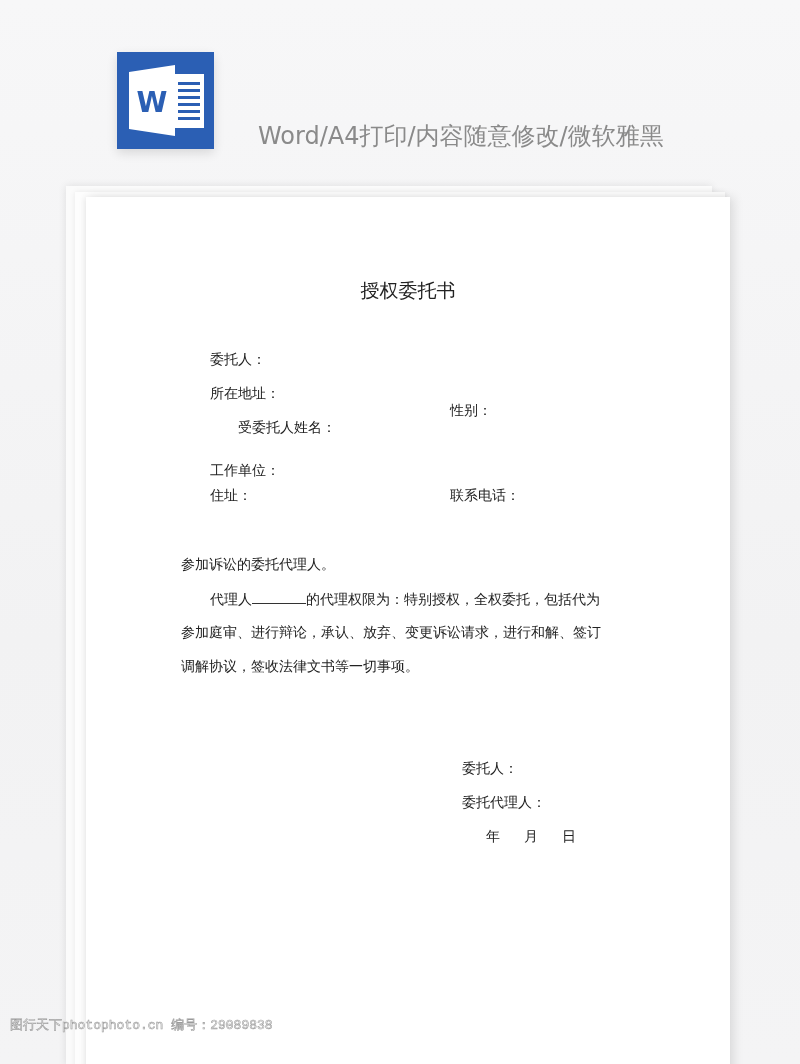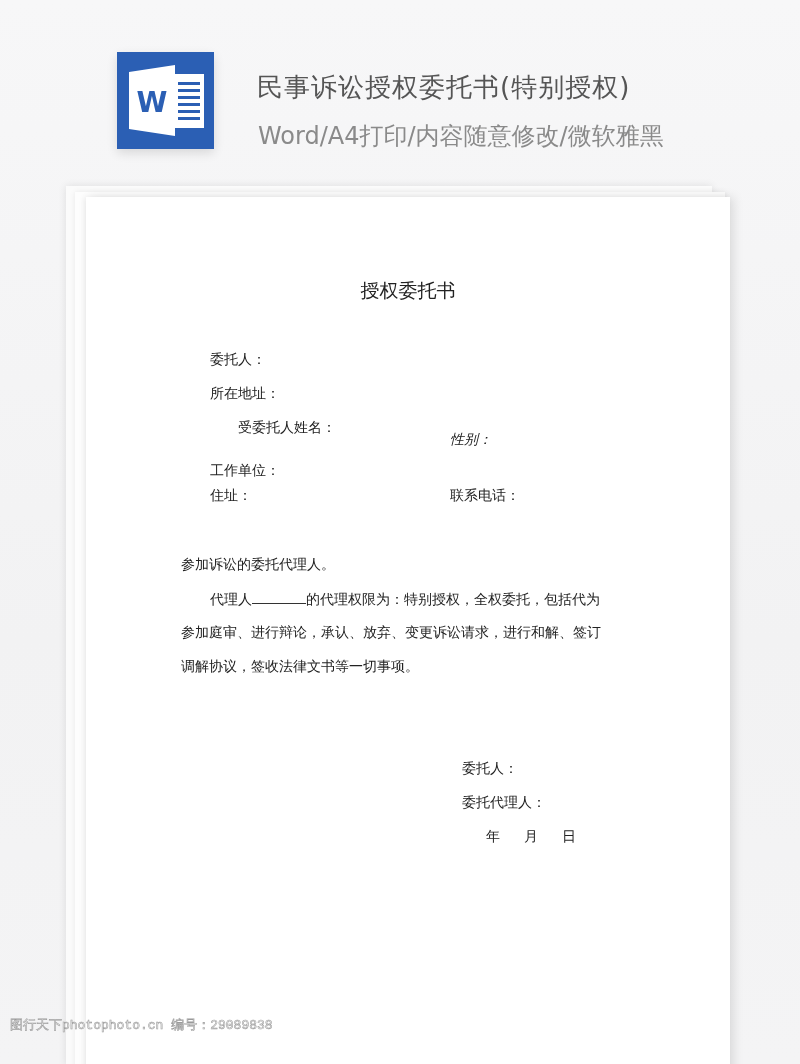--- a/index.html
+++ b/index.html
@@ -58,34 +58,33 @@
       <rect x="61" y="30" width="22" height="3" fill="#2b5fb4"></rect>
       <rect x="61" y="37" width="22" height="3" fill="#2b5fb4"></rect>
       <rect x="61" y="44" width="22" height="3" fill="#2b5fb4"></rect>
       <rect x="61" y="51" width="22" height="3" fill="#2b5fb4"></rect>
       <rect x="61" y="58" width="22" height="3" fill="#2b5fb4"></rect>
       <rect x="61" y="65" width="22" height="3" fill="#2b5fb4"></rect>
       <polygon points="12,20 58,13 58,84 12,77" fill="#ffffff"></polygon>
       <text x="35" y="60" text-anchor="middle" font-family="DejaVu Sans, sans-serif" font-weight="bold" font-size="28" fill="#2b5fb4">W</text>
     </svg>
   </div>
-  <div class="title">民事诉讼授权委托书(特别授权)</div>
   <div class="subtitle">Word/A4打印/内容随意修改/微软雅黑</div>
 </div>
 
 <div class="sheet-back"></div>
 <div class="sheet-back2"></div>
 
 <div class="page">
   <div class="doc-title">授权委托书</div>
 
   <div class="line" style="left:124px; top:153px;">委托人：</div>
   <div class="line" style="left:124px; top:187px;">所在地址：</div>
   <div class="line" style="left:124px; top:221px;margin-left:28px;">受委托人姓名：</div>
-  <div class="line" style="left:364px; top:233px;font-style:italic;">性别：</div>
+  <div class="line" style="left:364px; top:204px;">性别：</div>
   <div class="line" style="left:124px; top:255px;margin-top:9px;">工作单位：</div>
   <div class="line" style="left:124px; top:289px;">住址：</div>
   <div class="line" style="left:364px; top:289px;">联系电话：</div>
 
   <div class="para-line" style="left:95px; top:358px;">参加诉讼的委托代理人。</div>
 
   <div class="para-line" style="left:124px; top:392px;">
     <span>代理人</span><span class="blank" style="width:54px;"></span><span>的代理权限为：特别授权，全权委托，包括代为</span>
   </div>
   <div class="para-line" style="left:95px; top:426px;">参加庭审、进行辩论，承认、放弃、变更诉讼请求，进行和解、签订</div>

